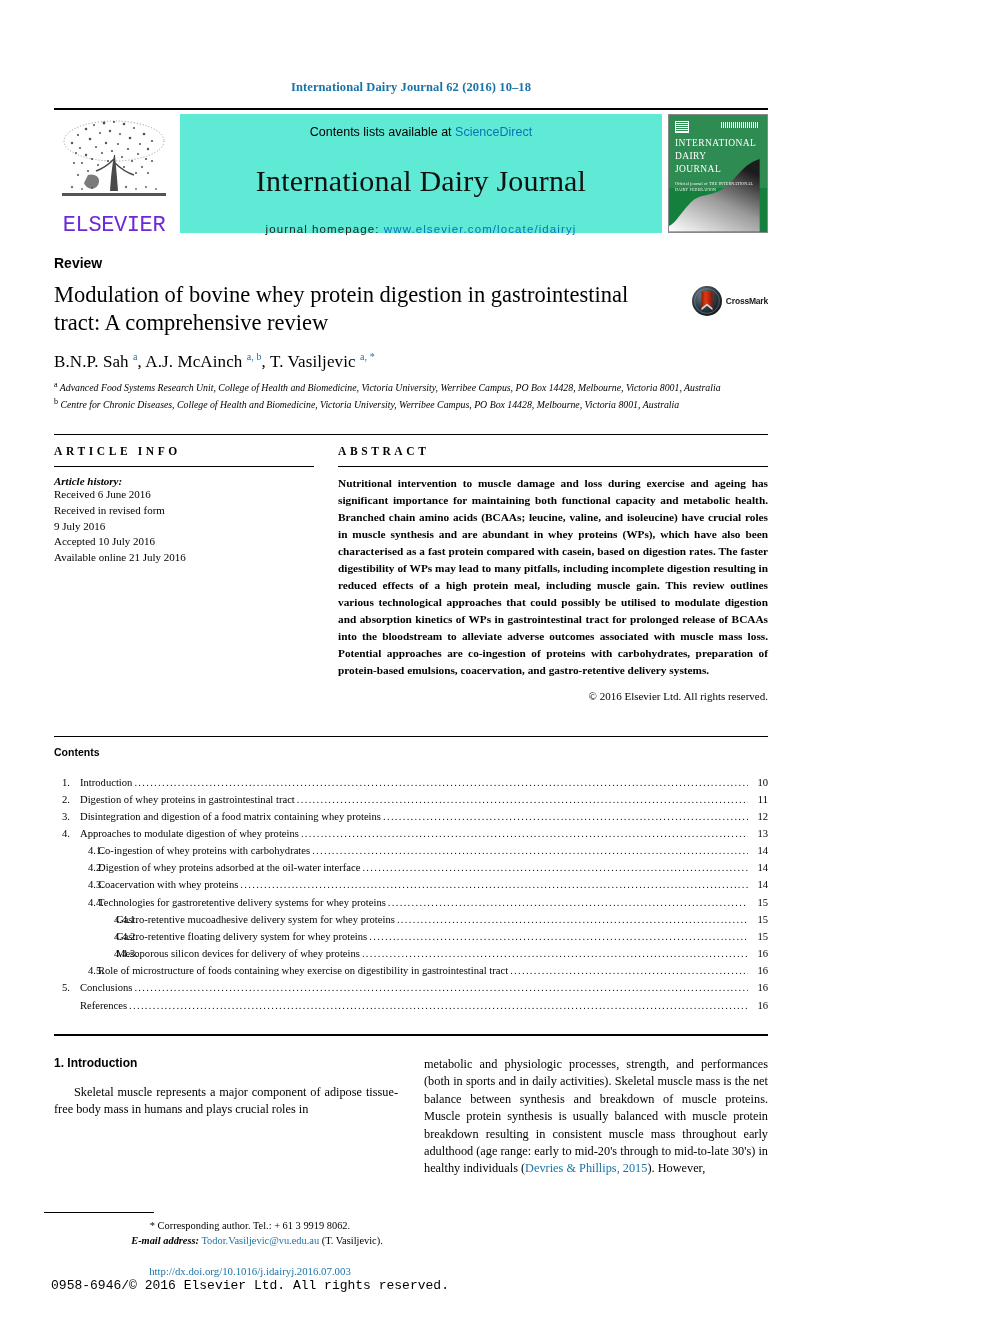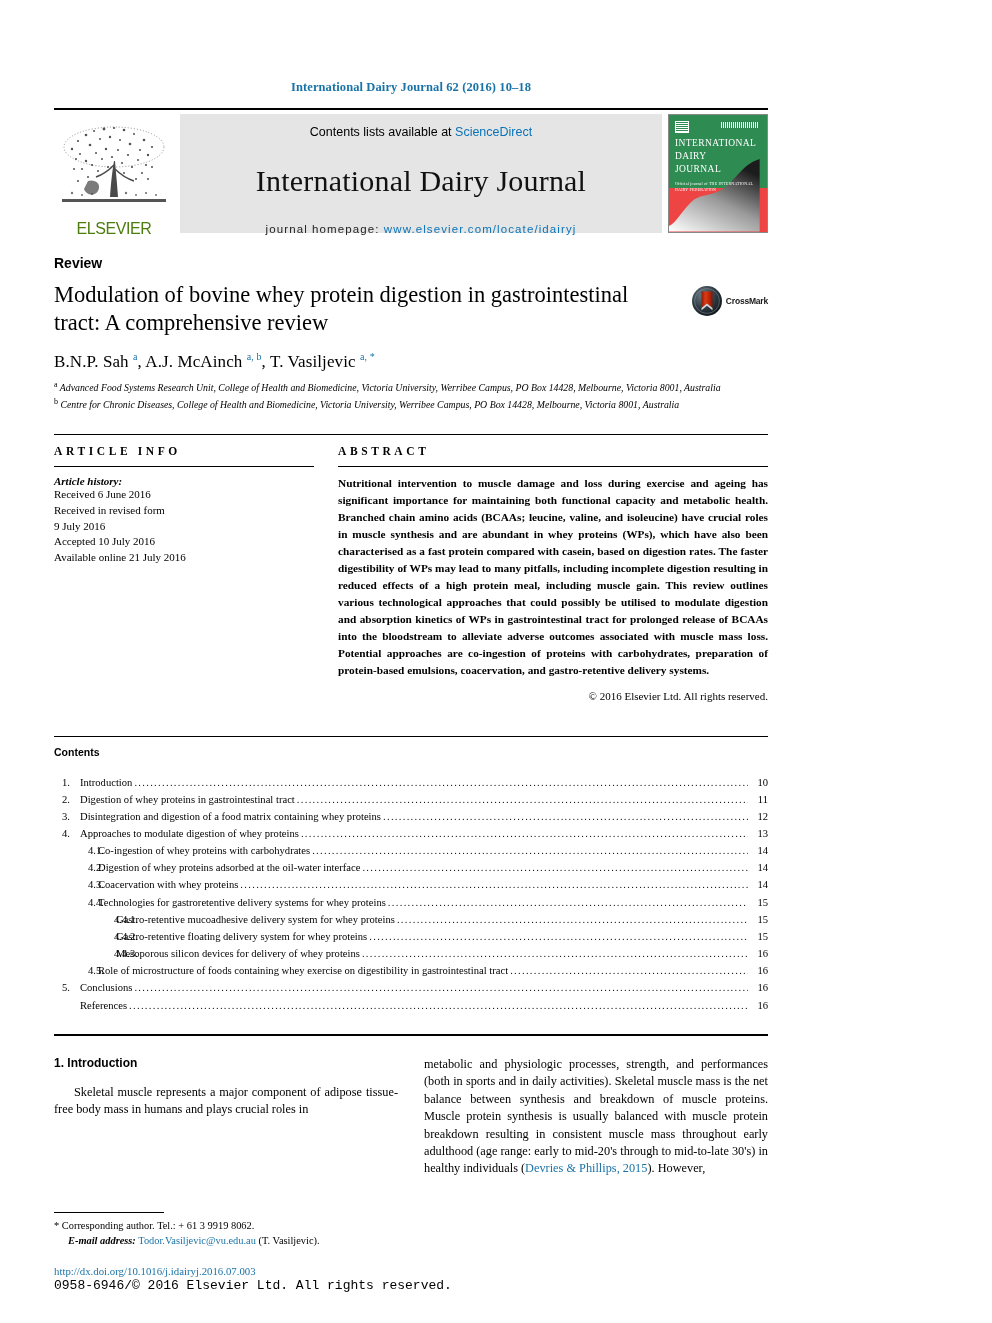--- a/index.html
+++ b/index.html
@@ -39,30 +39,30 @@
     width: 120px;
     flex: 0 0 120px;
     display: flex;
     flex-direction: column;
     justify-content: flex-end;
     align-items: center;
     padding-bottom: 2px;
   }
   .tree-svg { display:block; }
   .elsevier-word {
-    font-family: Liberation Sans, sans-serif;
-    font-size: 16px;
-    color: #4d7c0f;
+    font-family: Liberation Mono, monospace;
+    font-size: 22px;
+    color: #6d28d9;
     letter-spacing: -0.4px;
     line-height: 1;
     font-weight: 400;
   }
   .masthead-center {
     flex: 1 1 auto;
-    background: #e5e5e5;
+    background: #5eead4;
     margin: 4px 6px 6px 6px;
     display: flex;
     flex-direction: column;
     justify-content: space-between;
     align-items: center;
     padding: 11px 0 9px 0;
     gap: 25px;
   }
   .contents-line {
     font-family: "Liberation Sans", sans-serif;
@@ -83,21 +83,21 @@
     color: #222;
   }
   .homepage-line .url { color: #0a73b8; }
   .cover-thumb {
     width: 100px;
     flex: 0 0 100px;
     margin: 4px 0 6px 0;
     border: 1px solid #888;
     position: relative;
     overflow: hidden;
-    background: #ef4444;
+    background: #15803d;
   }
   .cover-green {
     position:absolute; left:0; top:0; right:0; height:62%;
     background:#2e8b52;
   }
   .cover-wave {
     position:absolute; left:0; right:0; bottom:0; height:62%;
   }
   .cover-text {
     position: absolute; left: 6px; top: 22px; right:4px;
@@ -252,21 +252,21 @@
   .para {
     font-size: 12.3px;
     line-height: 1.42;
     text-align: justify;
     font-family: "Liberation Serif", serif;
   }
   .para.indent { text-indent: 20px; }
   .para .cite { color: #1a73a7; }
 
   
-  .footnote-area { position: absolute; left: 54px; bottom: 30px; width: 412px; }
+  .footnote-area { position: absolute; left: 44px; bottom: 30px; width: 412px; text-align: center; }
   .fn-rule { border-top: 1px solid #000; width: 110px; margin-bottom: 5px; }
   .fn-line { font-size: 10.4px; line-height: 1.5; font-family: "Liberation Serif", serif; }
   .fn-line .em { font-style: italic; font-weight: 700; }
   .fn-line a { color: #1a73a7; text-decoration: none; }
   .doi-block { margin-top: 16px; }
   .doi-link { color: #1a73a7; font-size: 10.8px; font-family: "Liberation Serif", serif; }
   .issn { font-size: 13px; font-family: Liberation Mono, monospace; margin-top: 1px; }
 </style>
 </head>
 <body>

